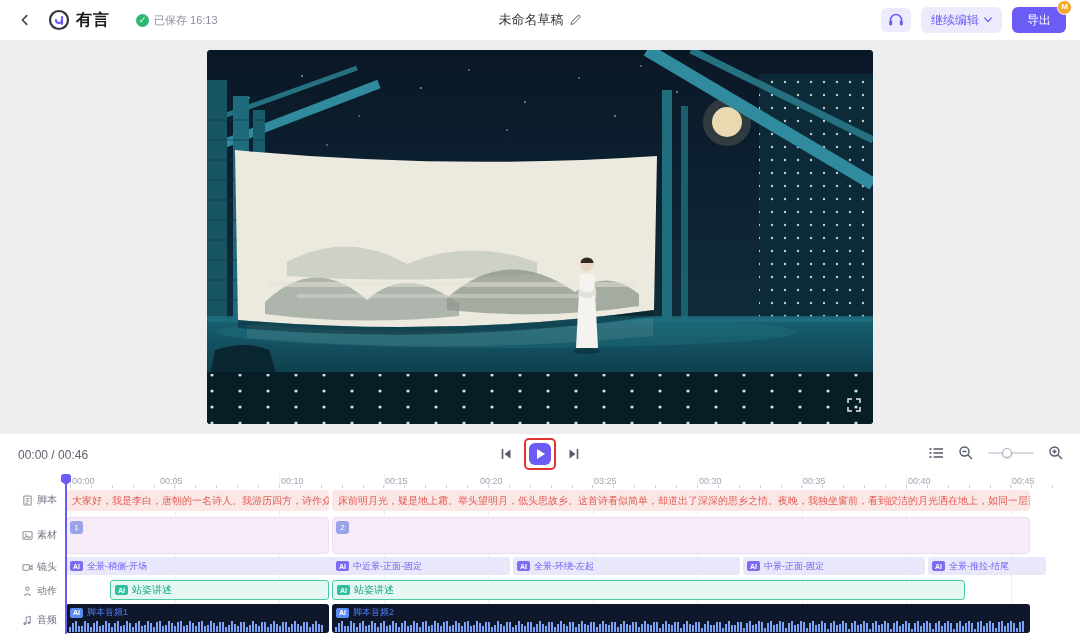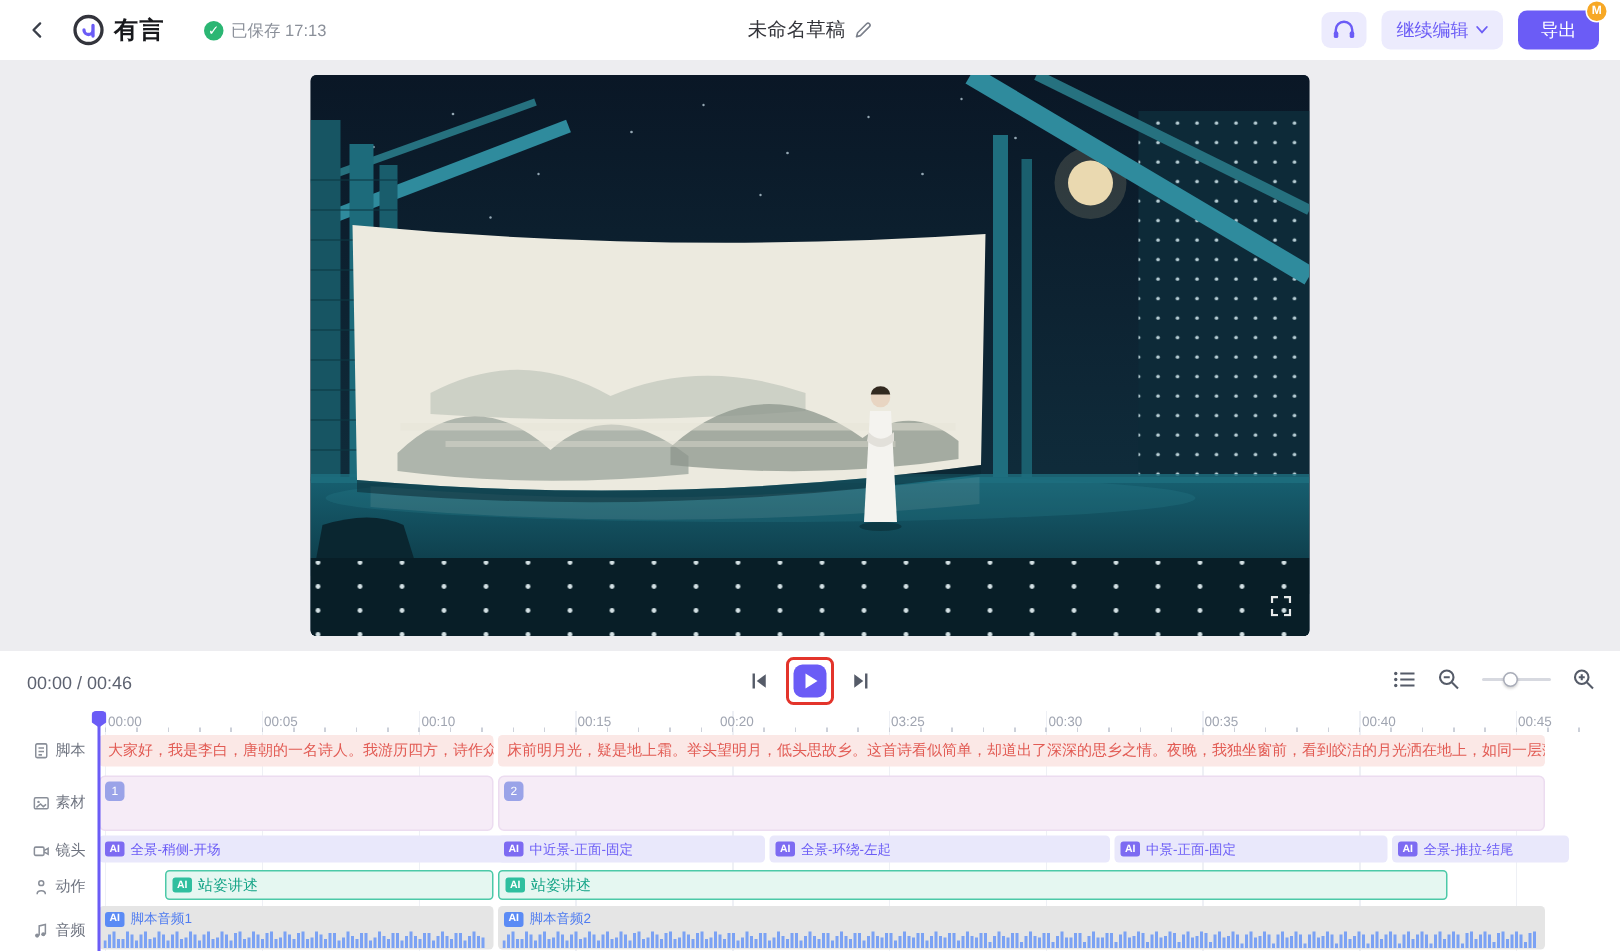--- a/index.html
+++ b/index.html
@@ -52,21 +52,21 @@
 
   .track-label { position:absolute; left:22px; display:flex; align-items:center; gap:4px; font-size:10px; color:#6f7480; }
   .track-label svg { display:block; }
 
   .clip { position:absolute; border-radius:3px; overflow:hidden; cursor:pointer; }
   .blk-script { top:16px; height:21px; background:#fbe8e6; color:#e25b54; font-size:10px; line-height:21px; padding:0 6px; white-space:nowrap; }
   .blk-material { top:43px; height:37px; background:#f6ecf7; border:1px solid #ecdcf0; border-radius:4px; }
   .num-badge { position:absolute; top:3px; left:3px; min-width:13px; height:13px; background:#9aa3e8; color:#fff; font-size:8px; line-height:13px; text-align:center; border-radius:3px; padding:0 2px; }
   .blk-camera { top:83px; height:18px; background:#e9e8fb; color:#6b5cf6; font-size:9px; display:flex; align-items:center; gap:4px; padding:0 4px; white-space:nowrap; }
   .blk-action { top:106px; height:20px; background:#e5f7f1; border:1px solid #4cc9a8; color:#13a386; font-size:10px; display:flex; align-items:center; gap:4px; padding:0 4px; white-space:nowrap; }
-  .blk-audio { top:130px; height:29px; background:#e5e5e5; color:#4f7cf0; font-size:9px; }
+  .blk-audio { top:130px; height:29px; background:#0f172a; color:#4f7cf0; font-size:9px; }
   .audio-head { display:flex; align-items:center; gap:4px; padding:2px 4px 0 4px; white-space:nowrap; }
   .ai-badge { flex:0 0 auto; color:#fff; font-size:7px; font-weight:bold; border-radius:2px; padding:1.5px 3px; line-height:1; }
   .ai-purple { background:#7d6bf2; }
   .ai-teal { background:#2fbf9f; }
   .ai-blue { background:#5b8bf5; }
   .wave { position:absolute; left:3px; right:3px; bottom:1px; height:13px; overflow:hidden; font-size:0; display:flex; align-items:flex-end; gap:1px; }
   .wave i { display:block; width:2px; flex:0 0 auto; background:#7ba2f4; }
 
   .playhead-line { position:absolute; left:65px; top:0; width:2px; height:160px; background:#6b5cf6; z-index:4; }
   .playhead-head { position:absolute; left:61px; top:0; width:10px; height:11px; background:#6b5cf6; border-radius:3px 3px 2px 2px; clip-path:polygon(0 0,100% 0,100% 68%,50% 100%,0 68%); z-index:5; cursor:grab; }
@@ -85,21 +85,21 @@
       </button>
       <div class="logo">
         <svg width="22" height="22" viewBox="0 0 22 22">
           <circle cx="11" cy="11" r="9" fill="#fff" stroke="#33343c" stroke-width="2.2"></circle>
           <path d="M8 11 a3 3 0 1 0 6 0 m0 -3 v7" fill="none" stroke="#6b5cf6" stroke-width="2.2" stroke-linecap="round"></path>
         </svg>
         <span class="logo-text">有言</span>
       </div>
       <div class="save-status">
         <span class="check-dot">✓</span>
-        <span>已保存 17:13</span>
+        <span>已保存 16:13</span>
       </div>
     </div>
     <div class="tb-center">
       <span class="doc-title">未命名草稿</span>
       <svg width="12" height="12" viewBox="0 0 16 16">
           <path d="M2 14 L3 10.5 L11 2.5 A1.4 1.4 0 0 1 13.5 5 L5.5 13 Z" fill="none" stroke="#7a7f8a" stroke-width="1.4" stroke-linejoin="round"></path>
         </svg>
     </div>
     <div class="tb-right">
       <button class="hs-btn">
@@ -273,21 +273,21 @@
           </svg>
       </button>
     </div>
   </section>
 
   <section class="timeline">
     <div class="tl-grid"></div>
 
     <div class="ruler">
       <span class="ruler-label" style="left:72px">00:00</span>
-      <span class="ruler-label" style="left:176px">00:05</span>
+      <span class="ruler-label" style="left:160px">00:05</span>
       <span class="ruler-label" style="left:281px">00:10</span>
       <span class="ruler-label" style="left:385px">00:15</span>
       <span class="ruler-label" style="left:480px">00:20</span>
       <span class="ruler-label" style="left:594px">03:25</span>
       <span class="ruler-label" style="left:699px">00:30</span>
       <span class="ruler-label" style="left:803px">00:35</span>
       <span class="ruler-label" style="left:908px">00:40</span>
       <span class="ruler-label" style="left:1012px">00:45</span>
       <div class="ruler-ticks"></div>
     </div>

